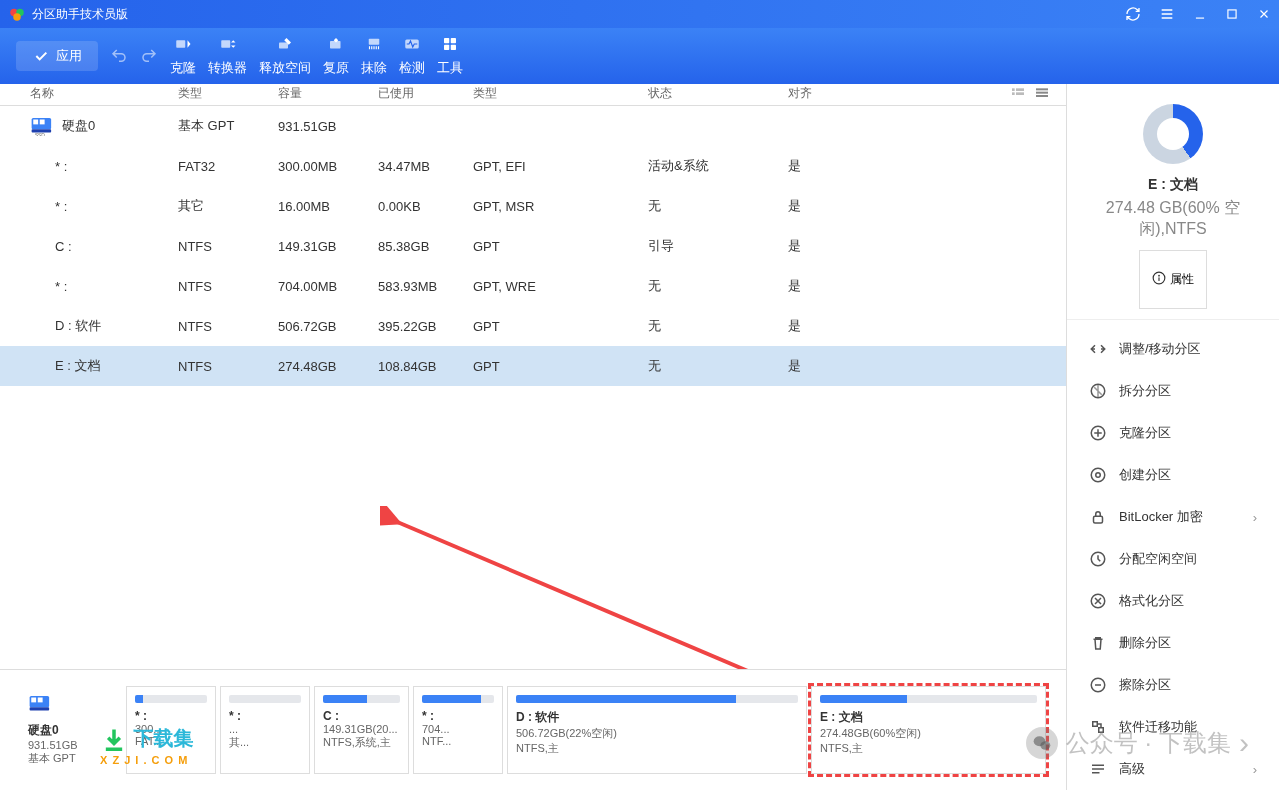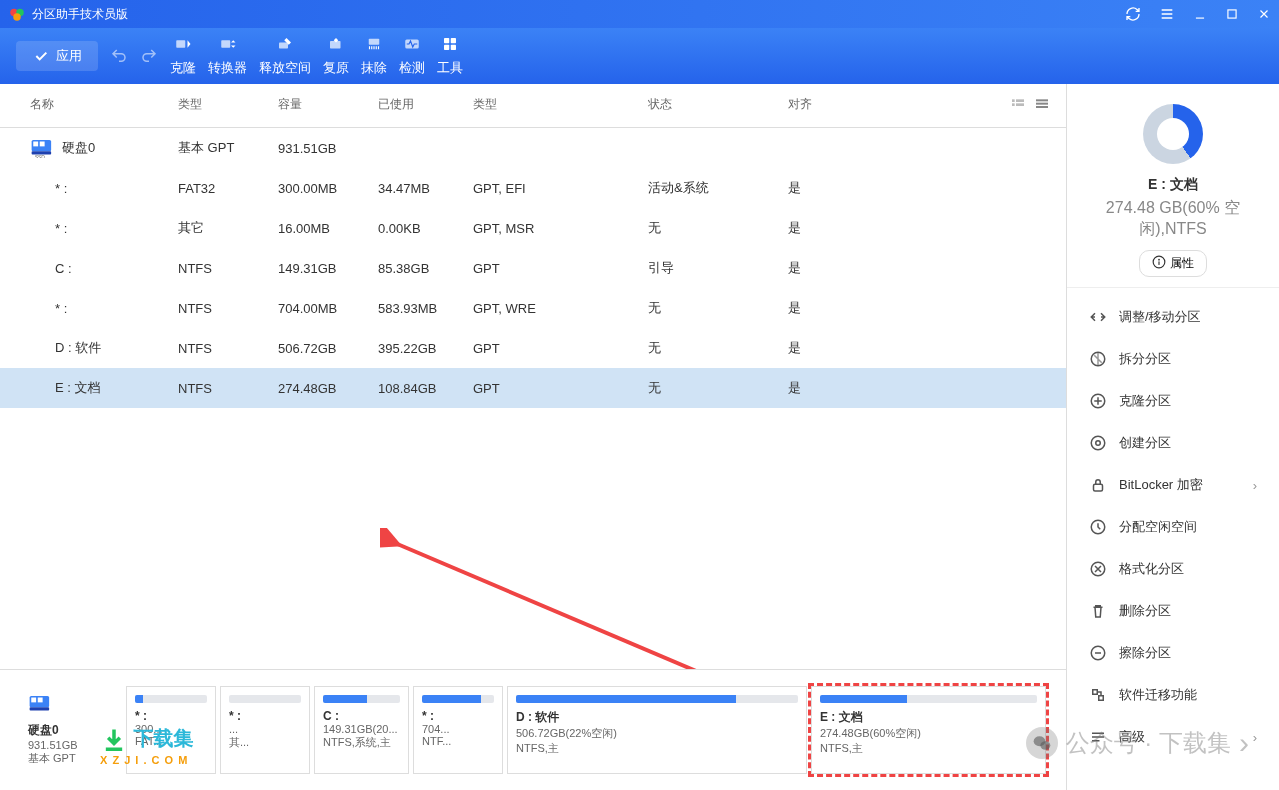--- a/index.html
+++ b/index.html
@@ -18,21 +18,21 @@
 .toolbar .uritem { display: flex; align-items: center; gap: 6px; cursor: pointer; opacity: 0.55; }
 .toolbar .titem { display: flex; align-items: center; gap: 6px; cursor: pointer; flex-direction: column; }
 .toolbar .icon { width: 18px; height: 18px; display: inline-flex; align-items: center; justify-content: center; }
 
 
 .main { display: flex; height: calc(100% - 84px); }
 .left { flex: 1; display: flex; flex-direction: column; border-right: 1px solid #ddd; }
 .right { width: 350px; display: flex; flex-direction: column; overflow-y: auto; }
 
 
-.thead { display: flex; border-bottom: 1px solid #ddd; font-size: 12px; color: #666; padding: 12px 0; }
+.thead { display: flex; border-bottom: 1px solid #ddd; font-size: 12px; color: #666; padding: 1px 0; }
 .thead > div, .trow > div { padding: 0 8px; }
 .c-name { width: 170px; padding-left: 30px !important; }
 .c-type1 { width: 100px; }
 .c-cap { width: 100px; }
 .c-used { width: 95px; }
 .c-type2 { width: 175px; }
 .c-status { width: 140px; }
 .c-align { width: 90px; }
 .thead .views { margin-left: auto; padding-right: 16px; display: flex; gap: 8px; color: #999; }
 
@@ -53,21 +53,21 @@
 .diskcard .t1 { color: #333; font-weight: 600; font-size: 12px; }
 .diskcard.info { border: none; }
 .diskcard.sel { outline: 3px dashed #ef4444; }
 
 
 .rtop { text-align: center; padding: 20px 16px 10px; border-bottom: 1px solid #eee; }
 .pie { width: 60px; height: 60px; margin: 0 auto 12px; border-radius: 50%; background: conic-gradient(#2563eb 0 144deg, #cbd5e1 144deg 360deg); position: relative; }
 .pie::after { content: ""; position: absolute; inset: 14px; background: #fff; border-radius: 50%; }
 .rtop .pname { font-size: 14px; font-weight: 600; color: #333; margin-bottom: 4px; }
 .rtop .pinfo { font-size: 16px; color: #888; margin-bottom: 10px; }
-.rtop .propbtn { display: inline-flex; align-items: center; gap: 4px; border: 1px solid #ddd; border-radius: 10px; padding: 4px 12px; font-size: 12px; cursor: pointer; }
+.rtop .propbtn { display: inline-flex; align-items: center; gap: 4px; border: 1px solid #ddd; border-radius: 0; padding: 20px 12px; font-size: 12px; cursor: pointer; }
 
 .ops { padding: 8px 0; }
 .opitem { display: flex; align-items: center; gap: 12px; padding: 12px 22px; font-size: 13px; color: #333; cursor: pointer; position: relative; }
 .opitem .oicon { width: 18px; height: 18px; display: inline-flex; align-items: center; justify-content: center; color: #555; }
 .opitem .chev { margin-left: auto; color: #999; }
 
 
 .arrow { position: absolute; left: 380px; top: 400px; color: #ef4444; pointer-events: none; }
 
 

